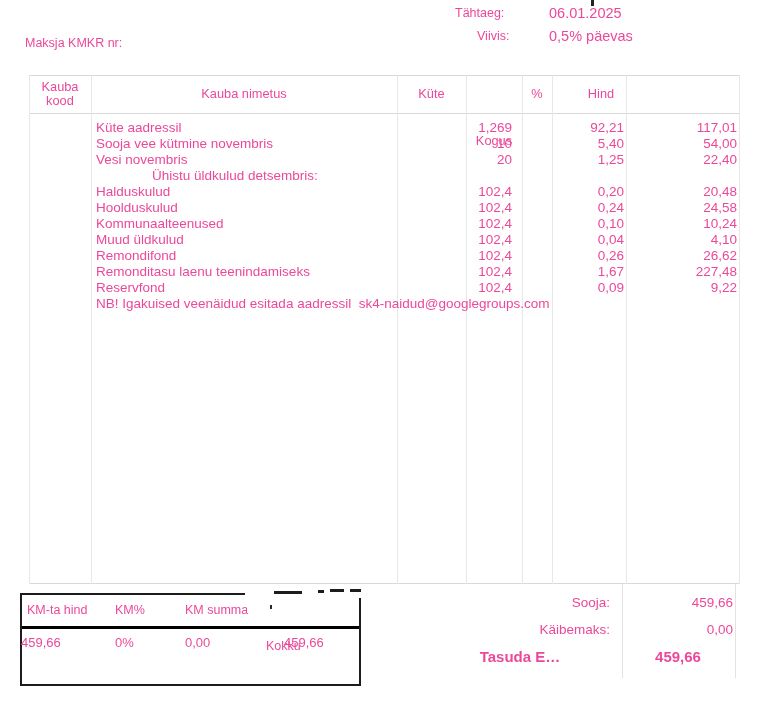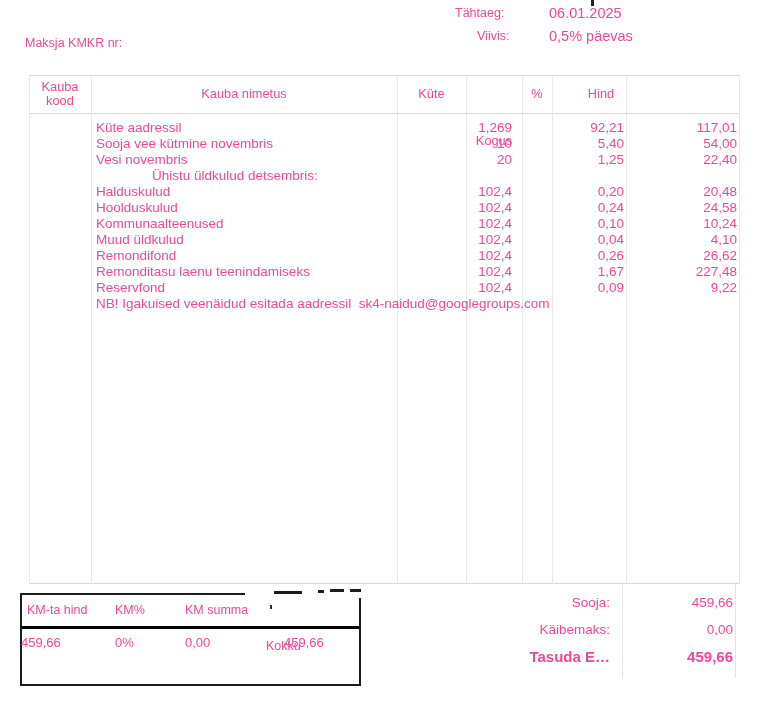--- a/index.html
+++ b/index.html
@@ -42,21 +42,21 @@
   .cell-price{position:absolute;left:495px;width:100px;text-align:right;}
   .cell-sum{position:absolute;left:608px;width:100px;text-align:right;}
   .note-row{position:relative;height:16px;font-size:13.5px;line-height:16px;}
 
   
   .tot-vline{position:absolute;top:584px;width:1px;height:94px;background:#e3e3e3;}
   .tot-v1{left:622px;} .tot-v2{left:735px;}
   .tot-label{position:absolute;left:430px;width:180px;text-align:right;font-size:13.5px;}
   .tot-value{position:absolute;left:623px;width:110px;text-align:right;font-size:13.5px;}
   .tot-r1{top:595px;} .tot-r2{top:622px;}
-  .tot-r3{top:648px;font-weight:bold;font-size:15px;}
+  .tot-r3{top:648px;font-weight:bold;font-size:15px;text-align:center;}
 
   
   .km-box{position:absolute;left:20px;top:593px;width:341px;height:93px;
           border:2px solid #1c1c1c;box-sizing:border-box;}
   .km-divider{position:absolute;left:0;top:31px;width:337px;height:3px;background:#000;}
   .km-h{position:absolute;top:8px;font-size:12.5px;}
   .km-h0{left:5px;} .km-h1{left:93px;} .km-h2{left:163px;} .km-h3{left:244px;margin-top:36px;}
   .km-v{position:absolute;top:40px;font-size:13px;}
   .km-v0{left:-1px;} .km-v1{left:93px;} .km-v2{left:163px;} .km-v3{left:262px;}
   .km-patch-top{position:absolute;left:223px;top:-7px;width:122px;height:10px;background:#fff;}

